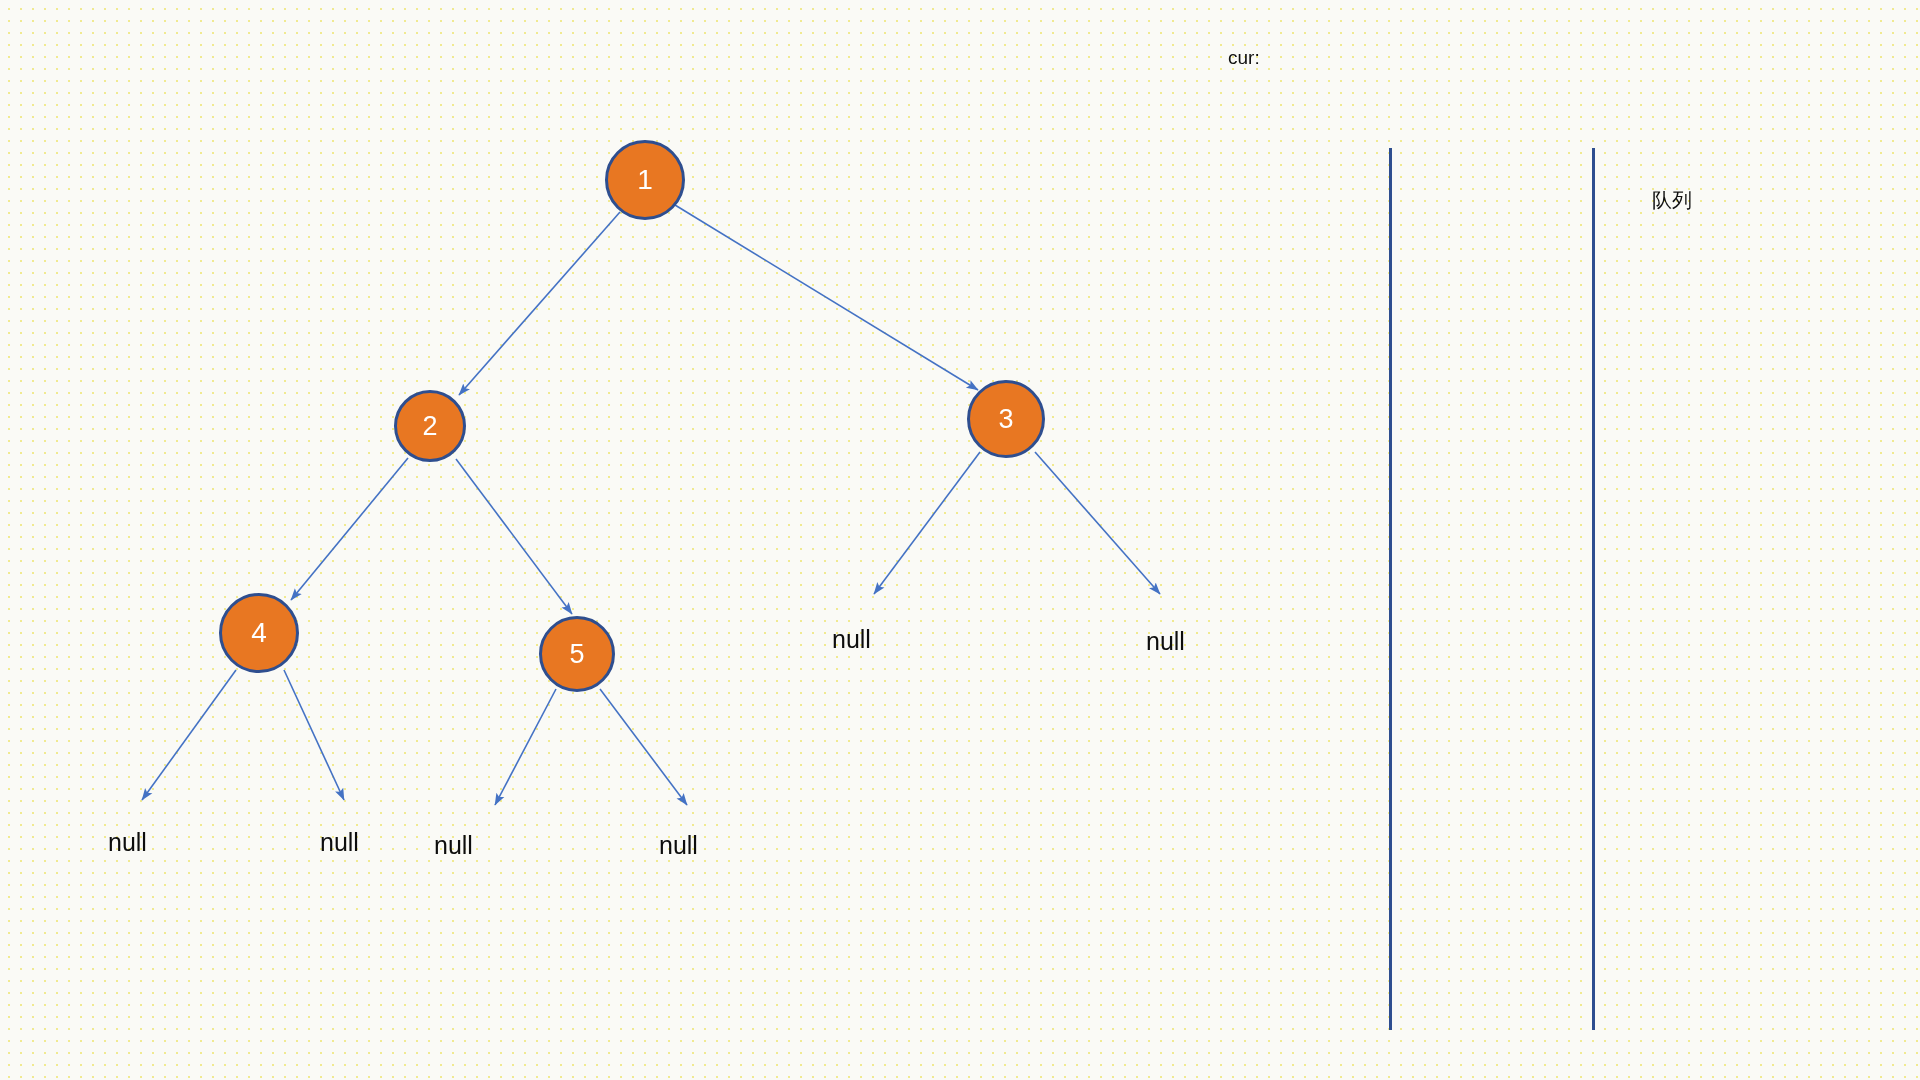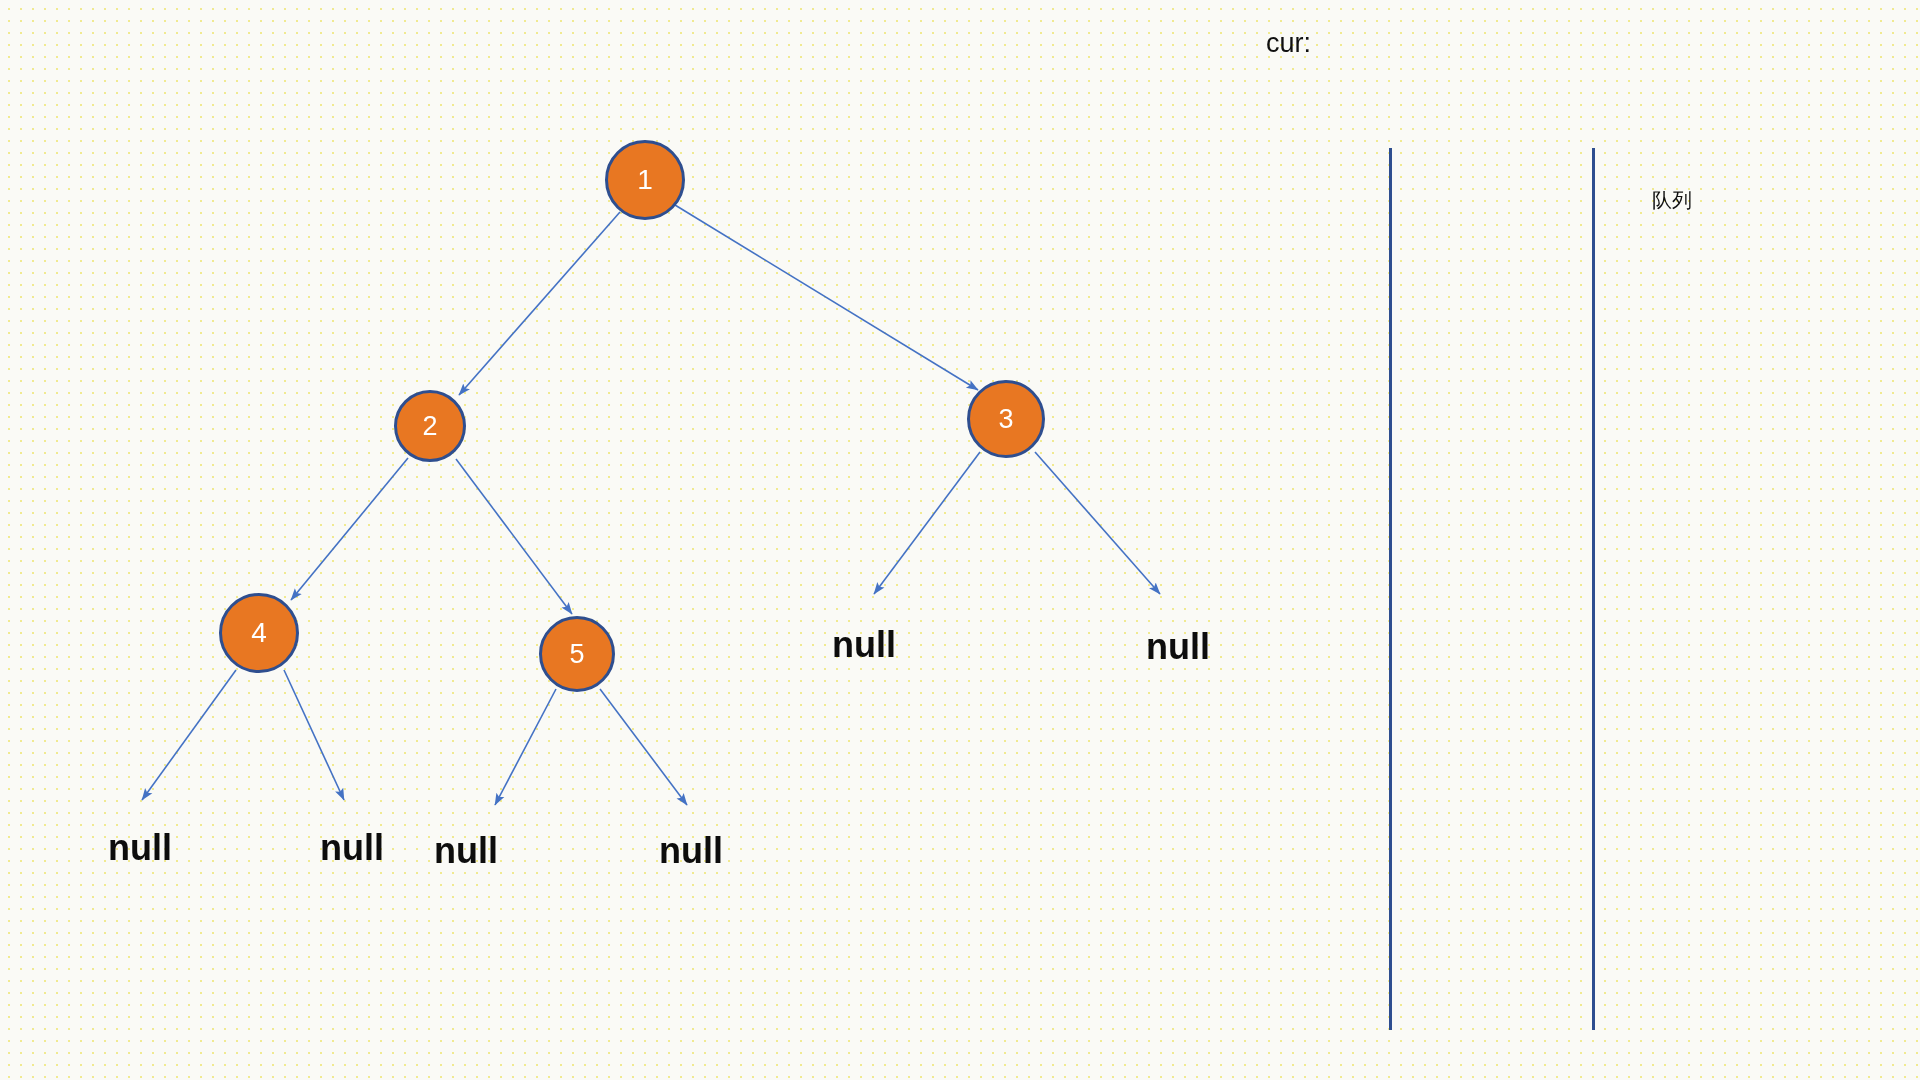--- a/index.html
+++ b/index.html
@@ -37,22 +37,22 @@
     align-items: center;
     justify-content: center;
     color: #FFFFFF;
     font-weight: 400;
     line-height: 1;
     z-index: 5;
   }
   .null-label {
     position: absolute;
     color: #0D0D0D;
-    font-weight: bold;
-    font-size: 36px;
+    font-weight: normal;
+    font-size: 25px;
     line-height: 1;
     white-space: nowrap;
     z-index: 4;
   }
   .plain-label {
     position: absolute;
     color: #101010;
     font-weight: 400;
     white-space: nowrap;
     line-height: 1;
@@ -110,21 +110,21 @@
 
   <div id="nulls-host">
       <div class="null-label" style="left: 108px; top: 830px; color: rgb(13, 13, 13);">null</div>
       <div class="null-label" style="left: 320px; top: 830px; color: rgb(13, 13, 13);">null</div>
       <div class="null-label" style="left: 434px; top: 833px; color: rgb(13, 13, 13);">null</div>
       <div class="null-label" style="left: 659px; top: 833px; color: rgb(13, 13, 13);">null</div>
       <div class="null-label" style="left: 832px; top: 627px; color: rgb(13, 13, 13);">null</div>
       <div class="null-label" style="left: 1146px; top: 629px; color: rgb(13, 13, 13);">null</div>
     </div>
 
-  <div class="plain-label" id="cur-label" style="left: 1228px; top: 30px; font-size: 27px; margin-left: 38px;">cur:</div>
+  <div class="plain-label" id="cur-label" style="left: 1228px; top: 48px; font-size: 19px;">cur:</div>
 
   <div id="rails-host">
       <div class="queue-rail" style="left: 1389px; top: 148px; height: 882px; background: rgb(46, 78, 143);"></div>
       <div class="queue-rail" style="left: 1592px; top: 148px; height: 882px; background: rgb(46, 78, 143);"></div>
     </div>
 
   <div class="plain-label" id="queue-label" style="left: 1652px; top: 190px; font-size: 20px;">队列</div>
 
 </div>
 

